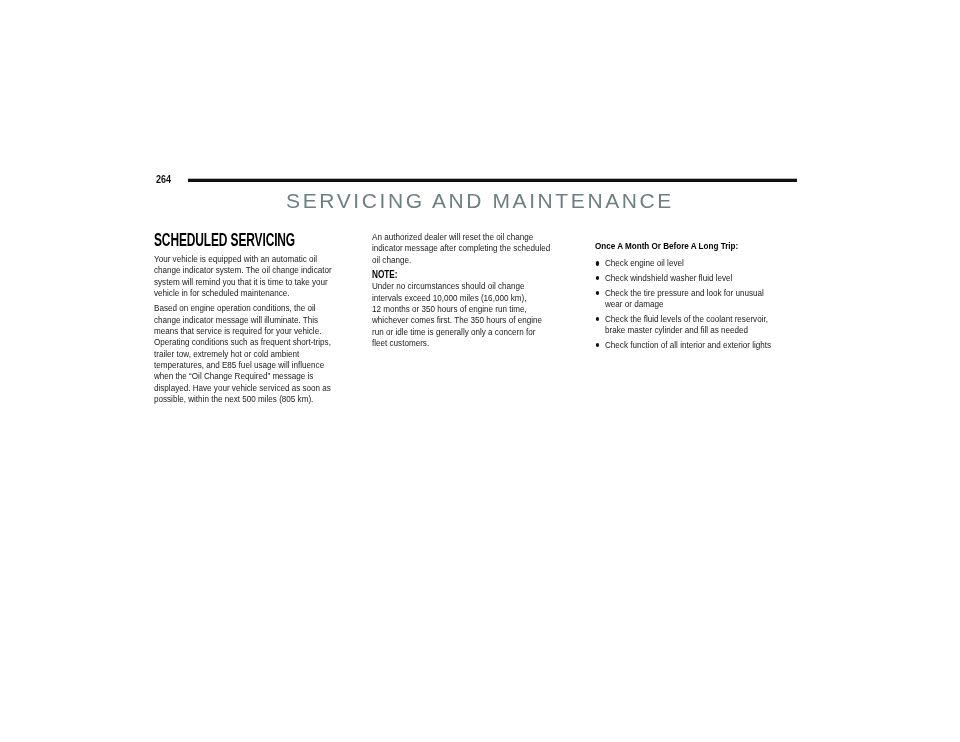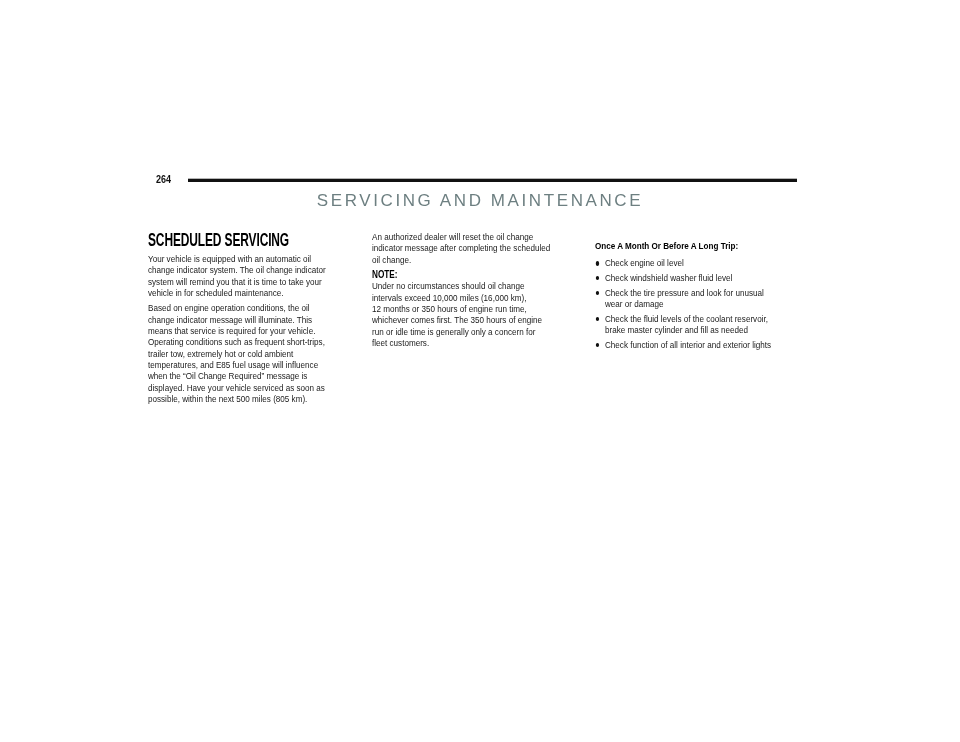--- a/index.html
+++ b/index.html
@@ -12,26 +12,26 @@
     position:absolute; left:156px; top:173px;
     font-size:11px; font-weight:700; color:#111;
     transform:scaleX(0.82); transform-origin:0 0; white-space:pre;
   }
   .header-rule {
     position:absolute; left:188px; top:179px; width:609px; height:3px;
     background:#111; box-shadow:0 -1px 0 #b5b5b5;
   }
   .chapter-title {
     position:absolute; left:0; top:190px; width:960px; text-align:center;
-    font-size:17px; line-height:22px; letter-spacing:2.6px;
+    font-size:21px; line-height:22px; letter-spacing:2.6px;
     color:#6d7f81; font-weight:400; white-space:pre;
   }
   
   .col { position:absolute; width:250px; }
-  .col-1 { left:148px; top:231px; }
+  .col-1 { left:154px; top:231px; }
   .col-2 { left:372px; top:231px; }
   .col-3 { left:595px; top:240px; }
   .h2 { line-height:18px; margin:0 0 4px 0; height:18px; }
   .h2 span {
     display:inline-block; font-size:19px; font-weight:700; color:#000;
     letter-spacing:-0.2px; white-space:pre;
     transform:scaleX(0.63); transform-origin:0 50%;
   }
   .cbody { transform:scaleX(0.82); transform-origin:0 0; width:244px; }
   .body-text {

